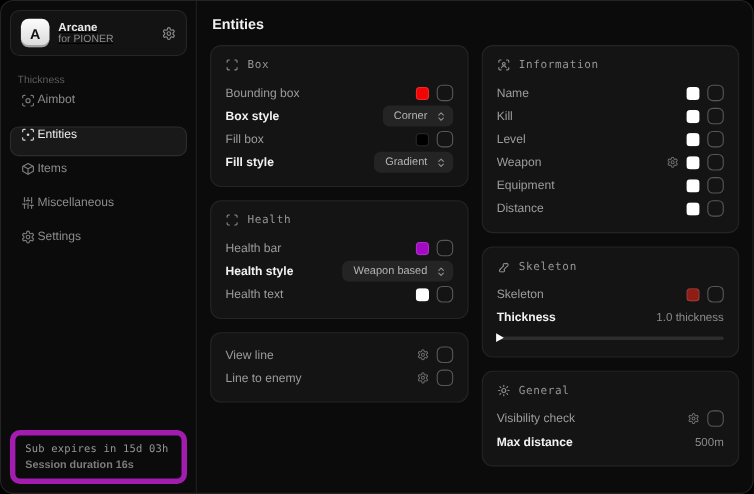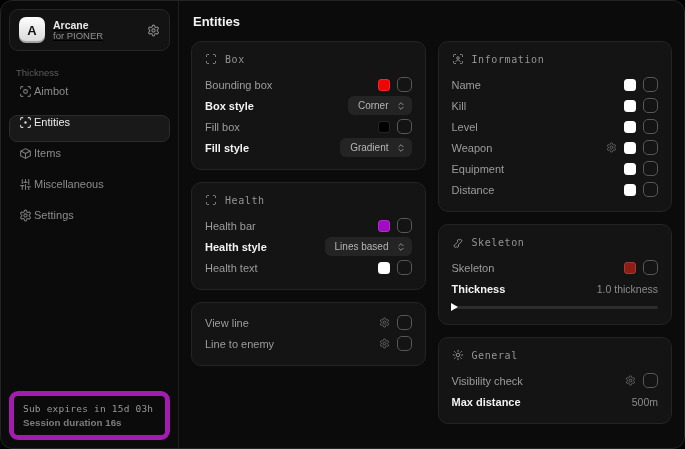--- a/index.html
+++ b/index.html
@@ -224,21 +224,21 @@
           <div class="row">
             <span class="row-label">Health bar</span>
             <span class="controls">
               <span class="swatch" style="background-color: rgb(163, 10, 196);"></span>
               <span class="checkbox"></span>
             </span>
           </div>
           <div class="row">
             <span class="row-label strong">Health style</span>
             <button class="dropdown">
-              <span>Lines based</span>
+              <span>Weapon based</span>
               <svg width="10" height="10">
                   <use href="#i-unfold"></use>
                 </svg>
             </button>
           </div>
           <div class="row">
             <span class="row-label">Health text</span>
             <span class="controls">
               <span class="swatch" style="background-color: rgb(255, 255, 255);"></span>
               <span class="checkbox"></span>

